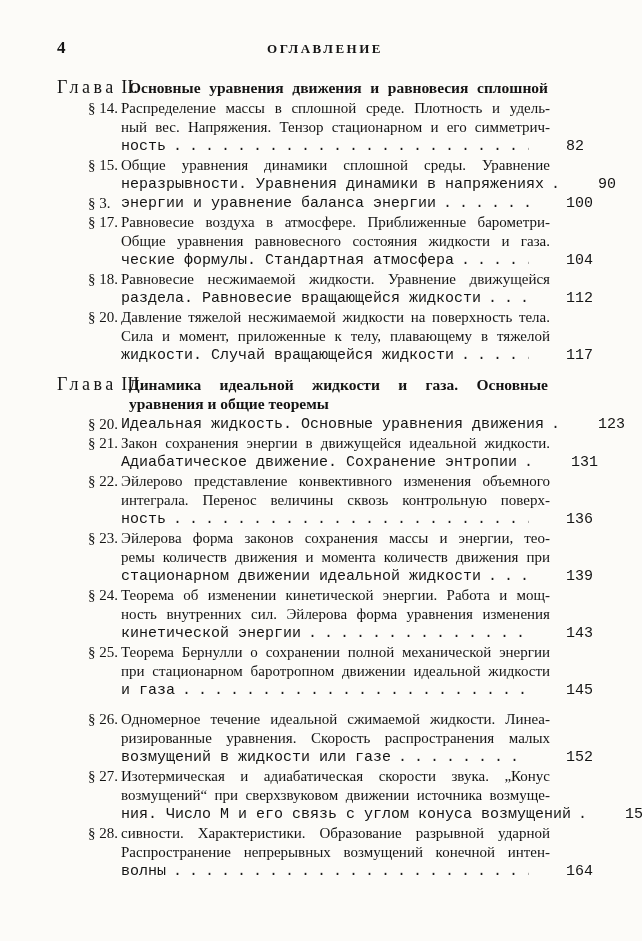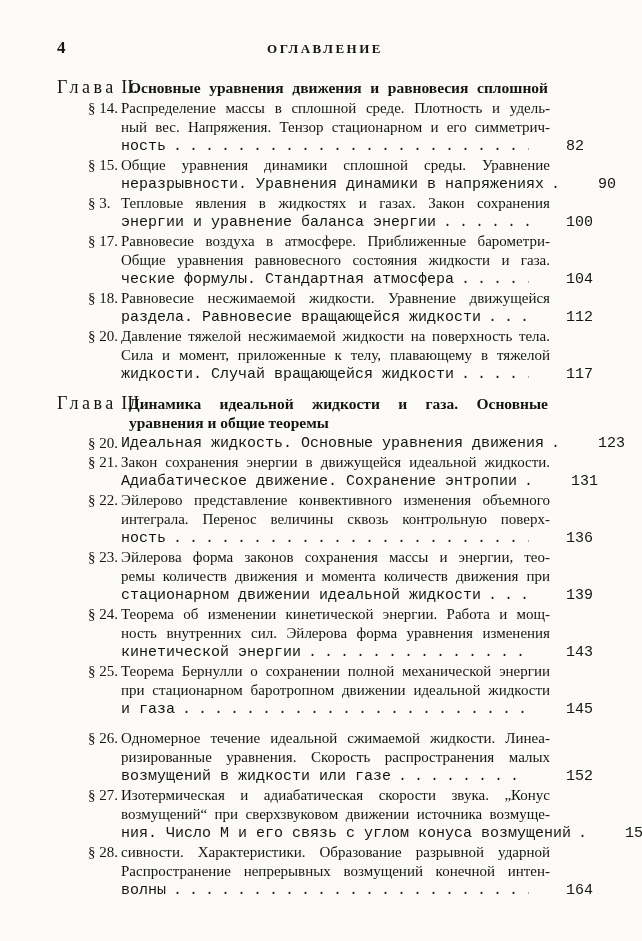--- a/index.html
+++ b/index.html
@@ -96,21 +96,20 @@
                   <span class="txt">неразрывности. Уравнения динамики в напряжениях</span>
                   <span class="leader"></span>
                   <span class="pagenum">90</span>
                 </div>
               </div>
   </div>
 
   <div class="entry">
     <span class="entry-num">§ 3.</span>
     <div class="entry-lines">
-                <div class="line jl">Тепловые явления в жидкостях и газах. Закон сохранения</div>
                 <div class="line lastline">
                   <span class="txt">энергии и уравнение баланса энергии</span>
                   <span class="leader"></span>
                   <span class="pagenum">100</span>
                 </div>
               </div>
   </div>
 
   <div class="entry">
     <span class="entry-num">§ 17.</span>

